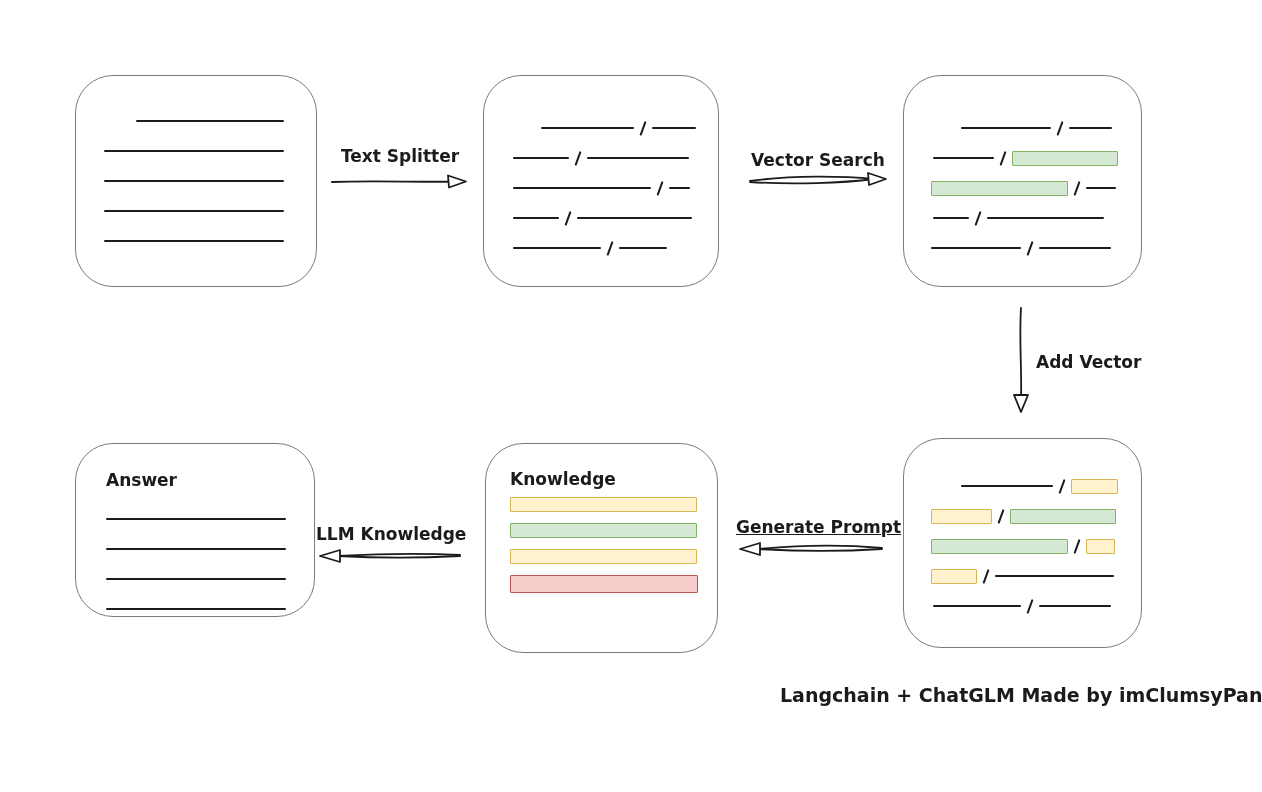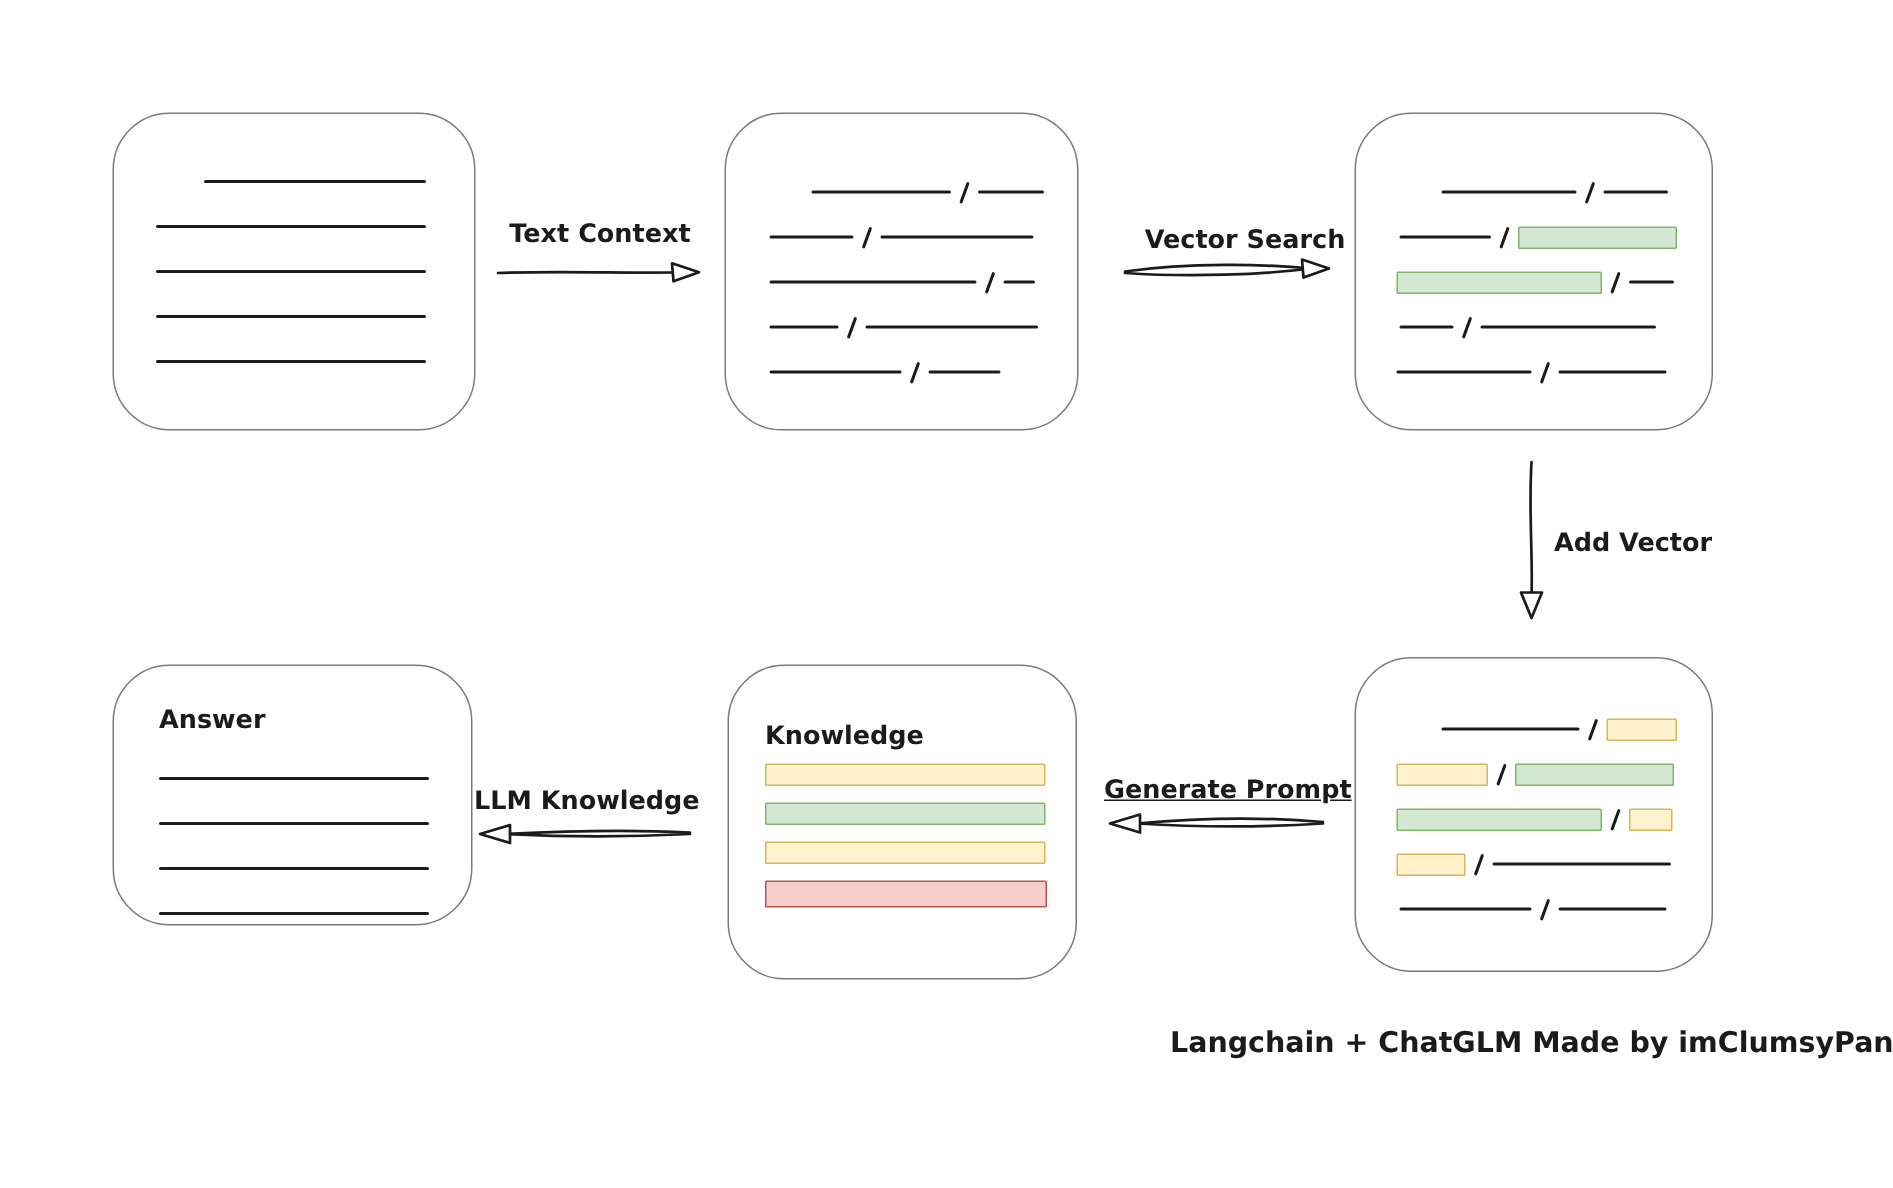--- a/index.html
+++ b/index.html
@@ -8,21 +8,21 @@
     font-family:"DejaVu Sans","Liberation Sans",sans-serif;color:var(--ink,#1b1b1b);
   }
   .node{
     position:absolute;box-sizing:border-box;background:#ffffff;
     border:1.6px solid var(--box-stroke,#7b7b7b);border-radius:38px;
   }
   #doc-box{left:75px;top:75px;width:242px;height:212px;}
   #chunks-box{left:483px;top:75px;width:236px;height:212px;}
   #matches-box{left:903px;top:75px;width:239px;height:212px;}
   #context-box{left:903px;top:438px;width:239px;height:210px;}
-  #prompt-box{left:485px;top:443px;width:233px;height:210px;padding:36px 0 0 24px;}
+  #prompt-box{left:485px;top:443px;width:233px;height:210px;padding:24px 0 0 24px;}
   #answer-box{left:75px;top:443px;width:240px;height:174px;padding:25px 0 0 30px;}
 
   .rows{box-sizing:border-box;}
   #doc-box .rows{padding-top:30px;}
   #chunks-box .rows,#matches-box .rows{padding-top:37px;}
   #context-box .rows{padding-top:32px;}
   #answer-box .rows{margin-top:13px;}
   .row{height:30px;display:flex;align-items:center;}
   .seg-line{height:2px;background:var(--ink,#1b1b1b);border-radius:1px;flex:0 0 auto;}
   .seg-slash{width:2.2px;height:15px;background:var(--ink,#1b1b1b);border-radius:1px;
@@ -36,21 +36,21 @@
   .bar{width:185px;height:13px;border-radius:1px;margin-bottom:11px;box-sizing:content-box;}
   .bar-yellow{background:var(--yellow-fill,#fff2cc);border:1.6px solid var(--yellow-stroke,#d6b656);}
   .bar-green{background:var(--green-fill,#d5e8d4);border:1.6px solid var(--green-stroke,#82b366);}
   .bar-red{background:var(--red-fill,#f8cecc);border:1.8px solid var(--red-stroke,#b85450);width:186px;height:16px;}
 
   .edge-label{
     position:absolute;font-size:17px;font-weight:600;white-space:nowrap;
     color:var(--ink,#1b1b1b);text-align:center;
   }
   #text-splitter-label{left:330px;top:146px;width:140px;}
-  #vector-search-label{left:748px;top:150px;width:140px;margin-left:12px;}
+  #vector-search-label{left:748px;top:150px;width:140px;}
   #add-context-label{left:1036px;top:352px;}
   #generate-prompt-label{left:736px;top:517px;width:148px;text-decoration:underline;}
   #llm-response-label{left:316px;top:524px;width:146px;}
 
   .arrow{position:absolute;overflow:visible;}
   .arrow path{stroke:var(--ink,#1b1b1b);stroke-width:1.8;fill:none;stroke-linecap:round;stroke-linejoin:round;}
   .arrow path.head{fill:#ffffff;}
   #text-splitter-arrow{left:330px;top:170px;}
   #vector-search-arrow{left:748px;top:168px;}
   #add-context-arrow{left:1008px;top:306px;}
@@ -200,21 +200,21 @@
         </div>
         <div class="row" style="padding-left: 0px;">
           <div class="seg-line" style="width: 180px;"></div>
         </div>
         <div class="row" style="padding-left: 0px;">
           <div class="seg-line" style="width: 180px;"></div>
         </div>
       </div>
   </div>
 
-  <div class="edge-label" id="text-splitter-label">Text Context</div>
+  <div class="edge-label" id="text-splitter-label">Text Splitter</div>
   <div class="edge-label" id="vector-search-label">Vector Search</div>
   <div class="edge-label" id="add-context-label">Add Vector</div>
   <div class="edge-label" id="generate-prompt-label">Generate Prompt</div>
   <div class="edge-label" id="llm-response-label">LLM Knowledge</div>
 
   <svg class="arrow" id="text-splitter-arrow" width="140" height="24" viewBox="0 0 140 24">
     <path d="M2,12 C45,10.5 95,12.5 124,11.5"></path>
     <path class="head" d="M118,5.5 L136,11.5 L119,17.5 Z"></path>
   </svg>
 

